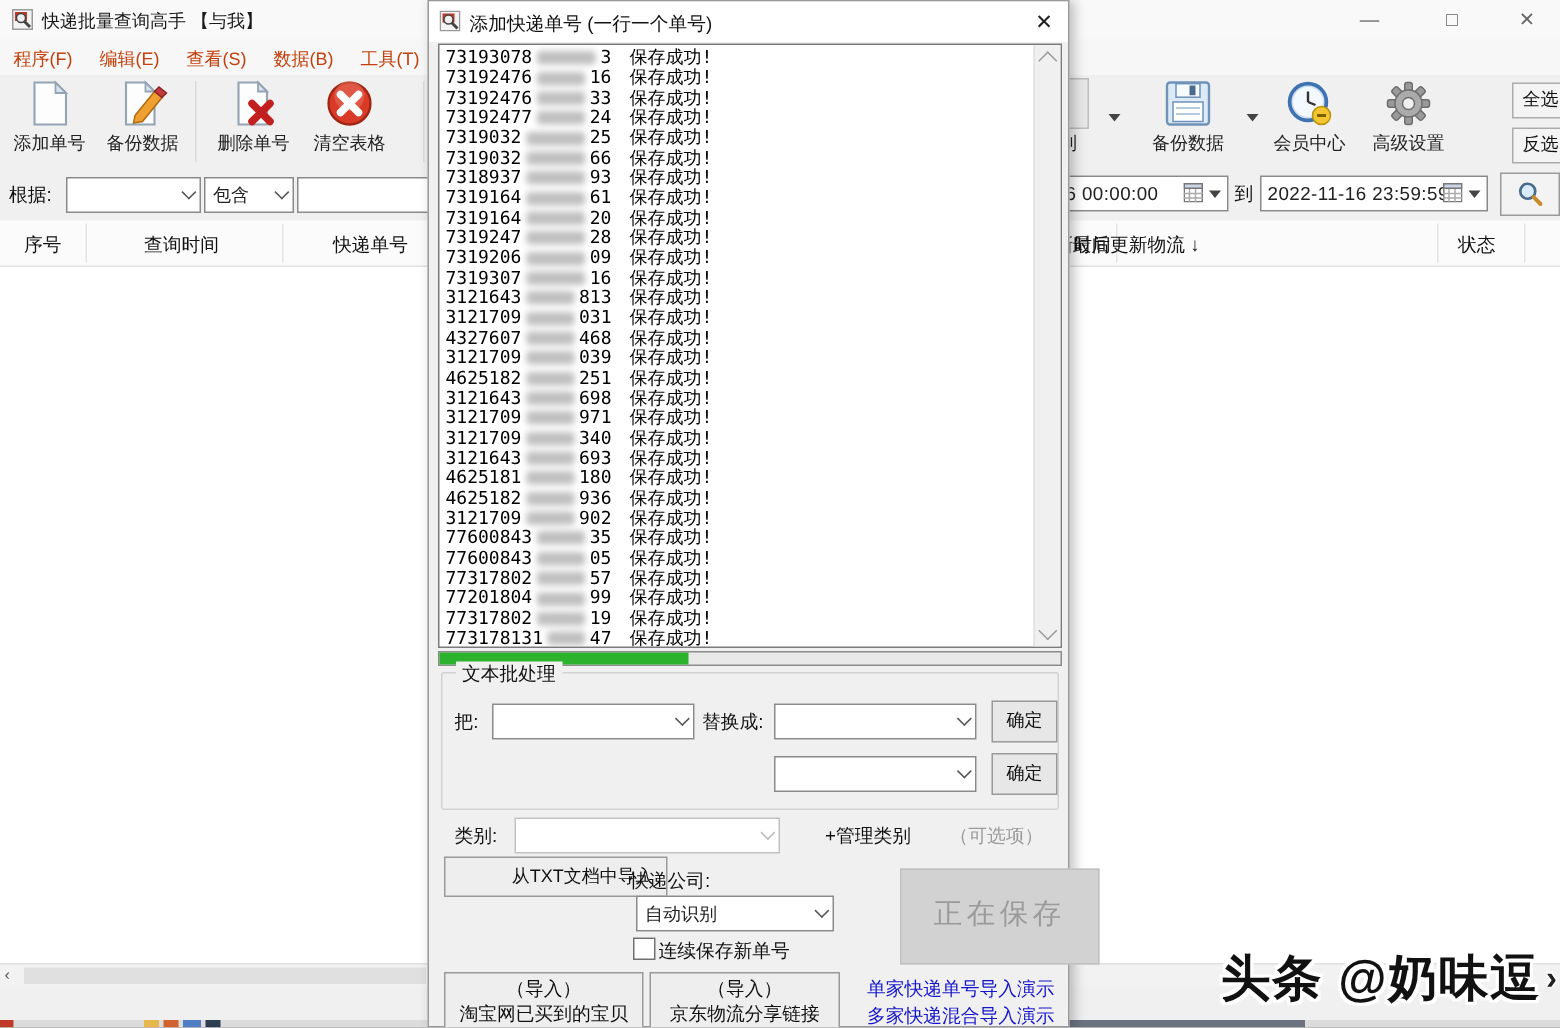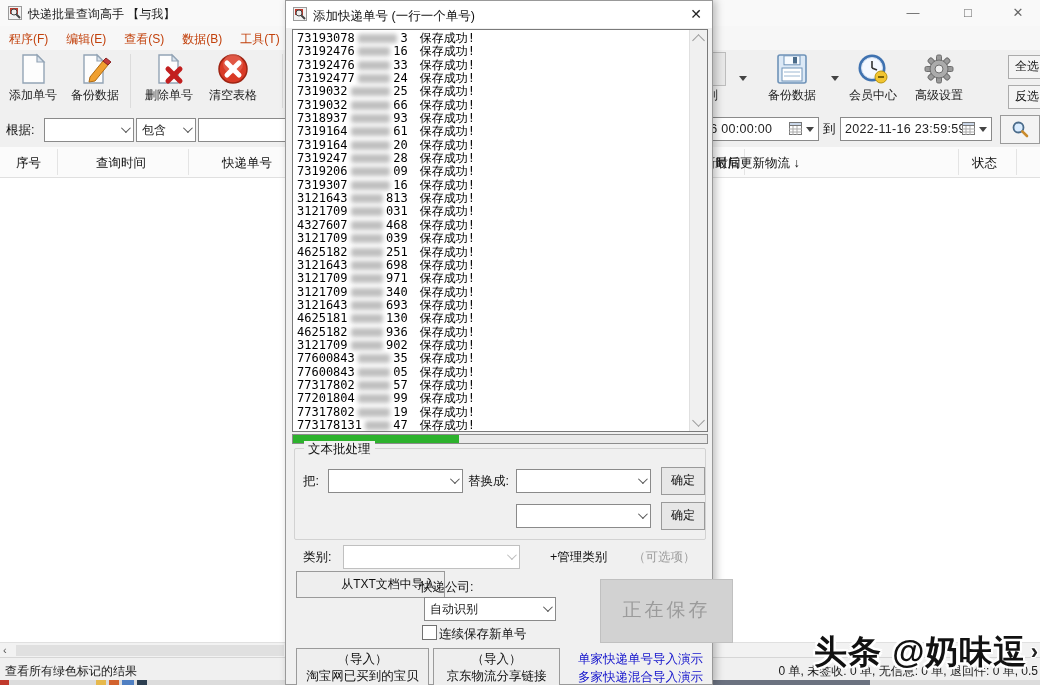--- a/index.html
+++ b/index.html
@@ -283,24 +283,20 @@
     <span class="th" style="left:715px;">最后更新物流 ↓</span>
     <div class="colsep" style="left:958px;"></div>
     <span class="th" style="left:972px;">状态</span>
     <div class="colsep" style="left:1016px;"></div>
   </div>
   <div class="abs" id="tablebody"></div>
 
   <div class="abs" id="hscroll">
     <span id="harrow">‹</span>
     <div id="hthumb"></div>
-  </div>
-  <div class="abs" id="statusbar">
-    <span id="status-left">查看所有绿色标记的结果</span>
-    <span id="status-right">0 单, 未签收: 0 单, 无信息: 0 单, 退回件: 0 单, 0.5</span>
   </div>
   <div class="abs" id="taskbar">
     <div class="tbchip" style="left:0;width:9px;background:#c0392b;"></div>
     <div class="tbchip" style="left:96px;width:10px;background:#e6b84c;"></div>
     <div class="tbchip" style="left:109px;width:10px;background:#d2622e;"></div>
     <div class="tbchip" style="left:122px;width:12px;background:#4f7fc2;"></div>
     <div class="tbchip" style="left:137px;width:10px;background:#2c3e50;"></div>
     <div class="tbchip" style="left:690px;width:180px;background:#6b7280;"></div>
   </div>
 
@@ -339,21 +335,21 @@
           <div class="line"><span>7319307</span><span class="blur" style="width: 39.6px;"></span><span>16</span><span class="lstatus">保存成功!</span></div>
           <div class="line"><span>3121643</span><span class="blur" style="width: 32.4px;"></span><span>813</span><span class="lstatus">保存成功!</span></div>
           <div class="line"><span>3121709</span><span class="blur" style="width: 32.4px;"></span><span>031</span><span class="lstatus">保存成功!</span></div>
           <div class="line"><span>4327607</span><span class="blur" style="width: 32.4px;"></span><span>468</span><span class="lstatus">保存成功!</span></div>
           <div class="line"><span>3121709</span><span class="blur" style="width: 32.4px;"></span><span>039</span><span class="lstatus">保存成功!</span></div>
           <div class="line"><span>4625182</span><span class="blur" style="width: 32.4px;"></span><span>251</span><span class="lstatus">保存成功!</span></div>
           <div class="line"><span>3121643</span><span class="blur" style="width: 32.4px;"></span><span>698</span><span class="lstatus">保存成功!</span></div>
           <div class="line"><span>3121709</span><span class="blur" style="width: 32.4px;"></span><span>971</span><span class="lstatus">保存成功!</span></div>
           <div class="line"><span>3121709</span><span class="blur" style="width: 32.4px;"></span><span>340</span><span class="lstatus">保存成功!</span></div>
           <div class="line"><span>3121643</span><span class="blur" style="width: 32.4px;"></span><span>693</span><span class="lstatus">保存成功!</span></div>
-          <div class="line"><span>4625181</span><span class="blur" style="width: 32.4px;"></span><span>130</span><span class="lstatus">保存成功!</span></div>
+          <div class="line"><span>4625181</span><span class="blur" style="width: 32.4px;"></span><span>180</span><span class="lstatus">保存成功!</span></div>
           <div class="line"><span>4625182</span><span class="blur" style="width: 32.4px;"></span><span>936</span><span class="lstatus">保存成功!</span></div>
           <div class="line"><span>3121709</span><span class="blur" style="width: 32.4px;"></span><span>902</span><span class="lstatus">保存成功!</span></div>
           <div class="line"><span>77600843</span><span class="blur" style="width: 32.4px;"></span><span>35</span><span class="lstatus">保存成功!</span></div>
           <div class="line"><span>77600843</span><span class="blur" style="width: 32.4px;"></span><span>05</span><span class="lstatus">保存成功!</span></div>
           <div class="line"><span>77317802</span><span class="blur" style="width: 32.4px;"></span><span>57</span><span class="lstatus">保存成功!</span></div>
           <div class="line"><span>77201804</span><span class="blur" style="width: 32.4px;"></span><span>99</span><span class="lstatus">保存成功!</span></div>
           <div class="line"><span>77317802</span><span class="blur" style="width: 32.4px;"></span><span>19</span><span class="lstatus">保存成功!</span></div>
           <div class="line"><span>773178131</span><span class="blur" style="width: 25.2px;"></span><span>47</span><span class="lstatus">保存成功!</span></div>
         </div>
       <div id="vscroll">

